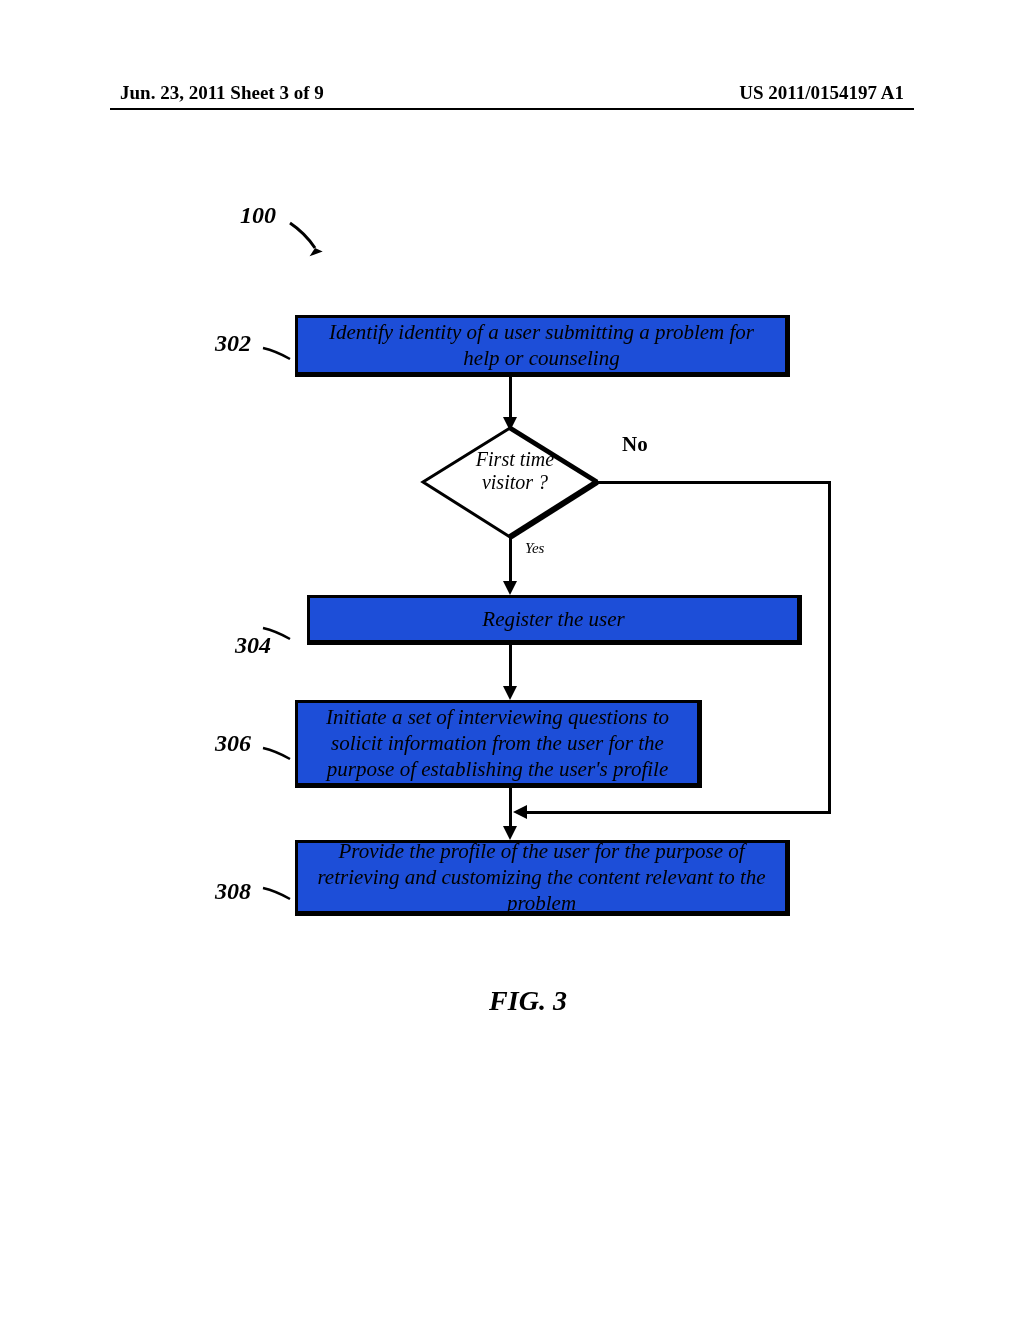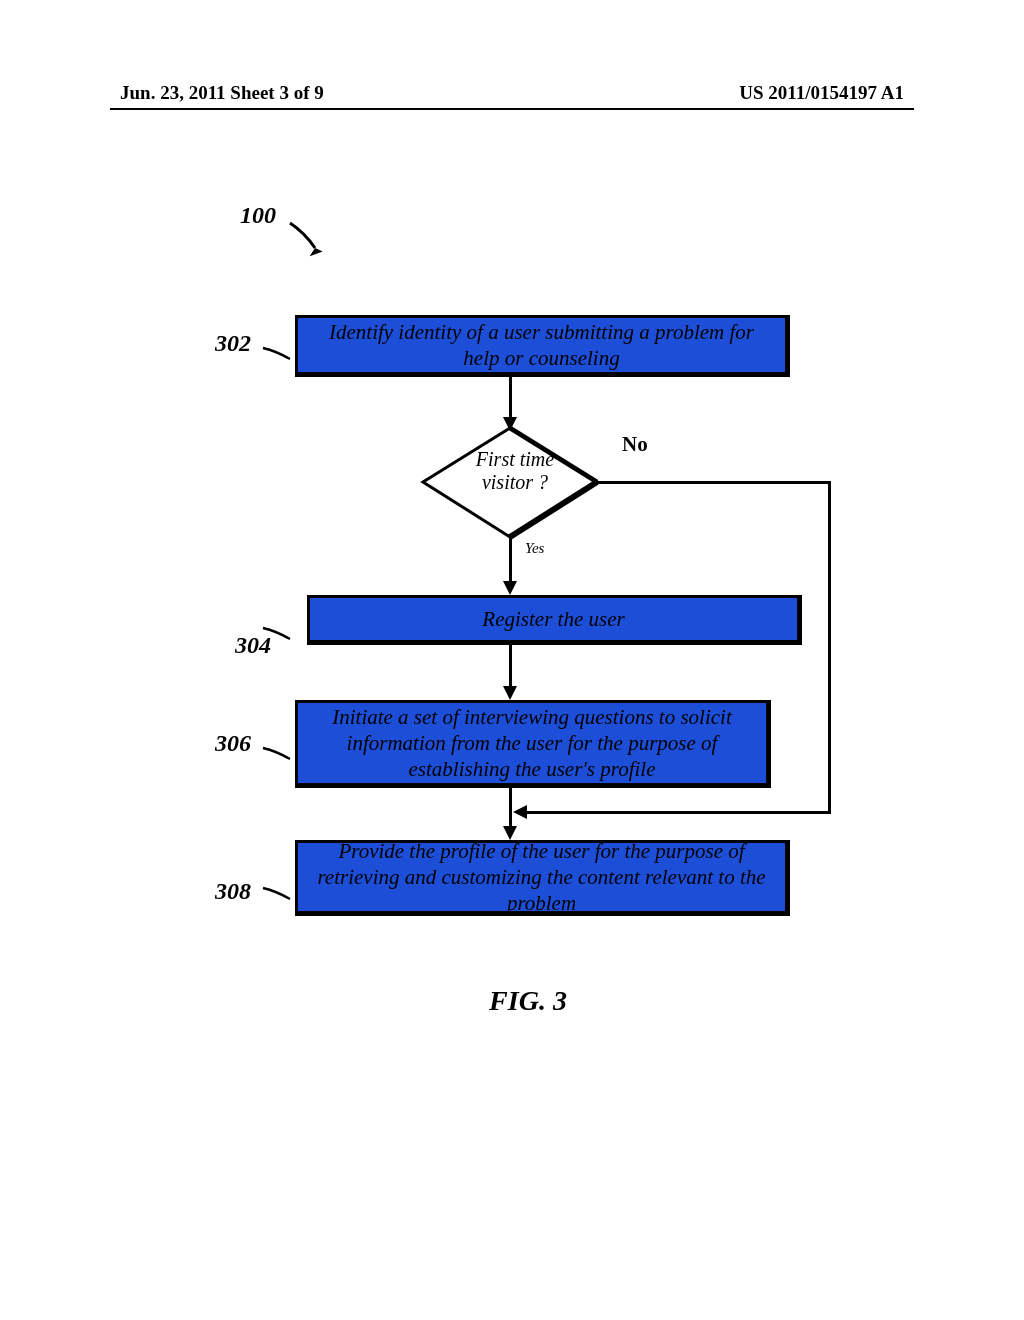--- a/index.html
+++ b/index.html
@@ -114,21 +114,21 @@
     .box-304 {
       top: 395px;
       left: 295px;
       width: 495px;
       height: 50px;
       margin-left: 12px;
     }
     .box-306 {
       top: 500px;
       left: 295px;
-      width: 476px;
+      width: 407px;
       height: 88px;
       font-style: italic;
     }
     .box-308 {
       top: 640px;
       left: 295px;
       width: 495px;
       height: 76px;
     }
     .decision {

